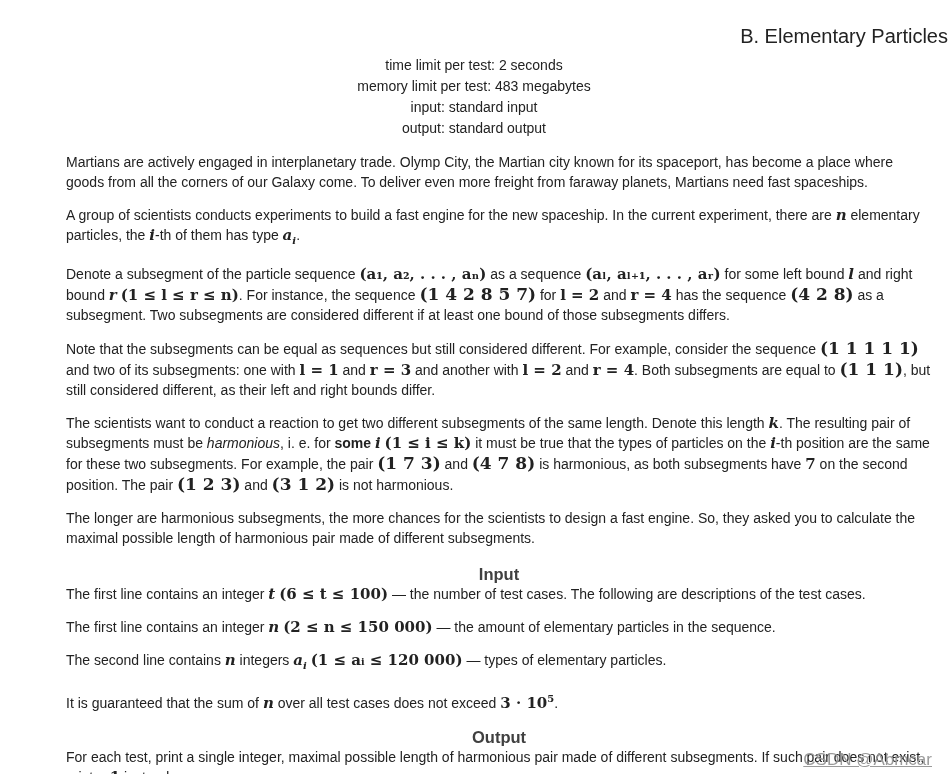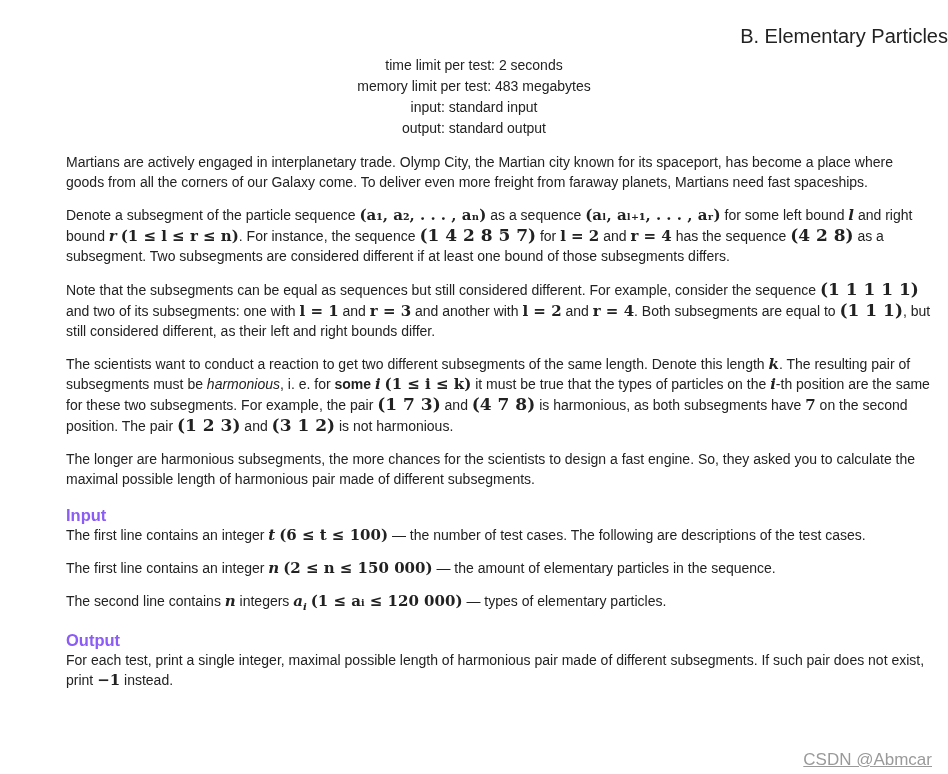--- a/index.html
+++ b/index.html
@@ -5,21 +5,21 @@
   html, body { margin: 0; padding: 0; background: #ffffff; }
   body {
     width: 948px; height: 774px; overflow: hidden; position: relative;
     font-family: "Liberation Sans", sans-serif; color: #222222;
   }
   .header { text-align: center; padding-top: 22px; }
   .title { font-size: 20px; line-height: 28px; color: #222; margin: 0 0 5px 0; font-weight: normal; text-align: right; }
   .meta-line { font-size: 14px; line-height: 21px; color: #222; text-align: center; }
   .statement { position: absolute; left: 66px; top: 152px; width: 866px; }
   .para { font-size: 14px; line-height: 20px; margin: 0 0 13px 0; color: #222; }
-  .section-title { font-size: 16.5px; font-weight: bold; line-height: 20px; margin: 0; color: #8b5cf6; }
+  .section-title { font-size: 16.5px; font-weight: bold; line-height: 20px; margin: 0; color: #404040; text-align: center; }
   .m { font-family: "DejaVu Serif", "Liberation Serif", serif; font-size: 15px; font-weight: bold; }
   .mi { font-family: "DejaVu Serif", "Liberation Serif", serif; font-size: 15px; font-style: italic; font-weight: bold; }
   .mbig { font-family: "DejaVu Serif", "Liberation Serif", serif; font-size: 17px; font-weight: bold; }
   em { }
   b { font-weight: bold; }
   sub { font-size: 10px; }
   sup { font-size: 10px; }
   .watermark {
     position: absolute; right: 16px; bottom: 4px; font-size: 17px;
     color: #9a9a9a; font-family: "Liberation Sans", sans-serif; text-decoration: underline;
@@ -32,31 +32,33 @@
   <div class="title">B. Elementary Particles</div>
   <div class="meta-line">time limit per test: 2 seconds</div>
   <div class="meta-line">memory limit per test: 483 megabytes</div>
   <div class="meta-line">input: standard input</div>
   <div class="meta-line">output: standard output</div>
 </div>
 
 <div class="statement">
   <div>
     <p class="para">Martians are actively engaged in interplanetary trade. Olymp City, the Martian city known for its spaceport, has become a place where goods from all the corners of our Galaxy come. To deliver even more freight from faraway planets, Martians need fast spaceships.</p>
+    <p class="para">A group of scientists conducts experiments to build a fast engine for the new spaceship. In the current experiment, there are <span class="mi">n</span> elementary particles, the <span class="mi">i</span>-th of them has type <span class="mi">a<sub>i</sub></span>.</p>
     <p class="para">Denote a subsegment of the particle sequence <span class="m">(a₁, a₂, . . . , aₙ)</span> as a sequence <span class="m">(aₗ, aₗ₊₁, . . . , aᵣ)</span> for some left bound <span class="mi">l</span> and right bound <span class="mi">r</span> <span class="m">(1 ≤ l ≤ r ≤ n)</span>. For instance, the sequence <span class="mbig">(1 4 2 8 5 7)</span> for <span class="m">l = 2</span> and <span class="m">r = 4</span> has the sequence <span class="mbig">(4 2 8)</span> as a subsegment. Two subsegments are considered different if at least one bound of those subsegments differs.</p>
     <p class="para">Note that the subsegments can be equal as sequences but still considered different. For example, consider the sequence <span class="mbig">(1 1 1 1 1)</span> and two of its subsegments: one with <span class="m">l = 1</span> and <span class="m">r = 3</span> and another with <span class="m">l = 2</span> and <span class="m">r = 4</span>. Both subsegments are equal to <span class="mbig">(1 1 1)</span>, but still considered different, as their left and right bounds differ.</p>
     <p class="para">The scientists want to conduct a reaction to get two different subsegments of the same length. Denote this length <span class="mi">k</span>. The resulting pair of subsegments must be <em>harmonious</em>, i. e. for <b>some</b> <span class="mi">i</span> <span class="m">(1 ≤ i ≤ k)</span> it must be true that the types of particles on the <span class="mi">i</span>-th position are the same for these two subsegments. For example, the pair <span class="mbig">(1 7 3)</span> and <span class="mbig">(4 7 8)</span> is harmonious, as both subsegments have <span class="m">7</span> on the second position. The pair <span class="mbig">(1 2 3)</span> and <span class="mbig">(3 1 2)</span> is not harmonious.</p>
     <p class="para" style="margin-bottom:16px">The longer are harmonious subsegments, the more chances for the scientists to design a fast engine. So, they asked you to calculate the maximal possible length of harmonious pair made of different subsegments.</p>
   </div>
 
   <div>
     <div class="section-title">Input</div>
     <p class="para">The first line contains an integer <span class="mi">t</span> <span class="m">(6 ≤ t ≤ 100)</span> — the number of test cases. The following are descriptions of the test cases.</p>
     <p class="para">The first line contains an integer <span class="mi">n</span> <span class="m">(2 ≤ n ≤ 150 000)</span> — the amount of elementary particles in the sequence.</p>
     <p class="para">The second line contains <span class="mi">n</span> integers <span class="mi">a<sub>i</sub></span> <span class="m">(1 ≤ aᵢ ≤ 120 000)</span> — types of elementary particles.</p>
+    <p class="para" style="margin-bottom:14px">It is guaranteed that the sum of <span class="mi">n</span> over all test cases does not exceed <span class="m">3 · 10<sup>5</sup></span>.</p>
   </div>
 
   <div>
     <div class="section-title">Output</div>
     <p class="para">For each test, print a single integer, maximal possible length of harmonious pair made of different subsegments. If such pair does not exist, print <span class="m">−1</span> instead.</p>
   </div>
 </div>
 
 <div class="watermark">CSDN @Abmcar</div>
 

